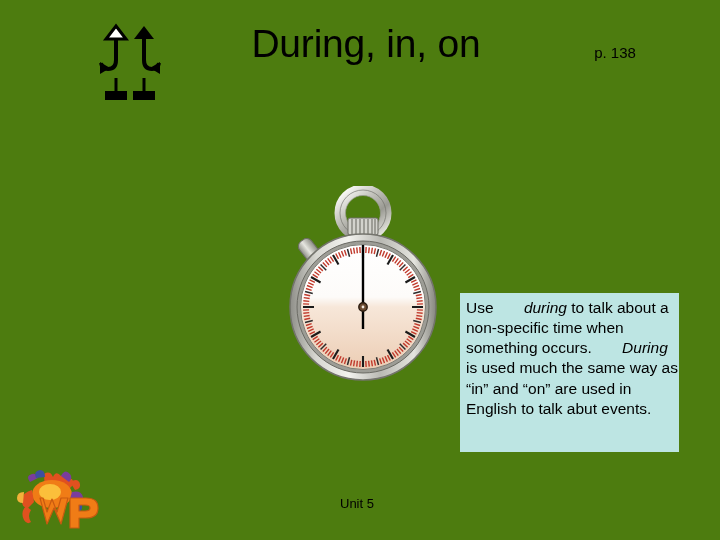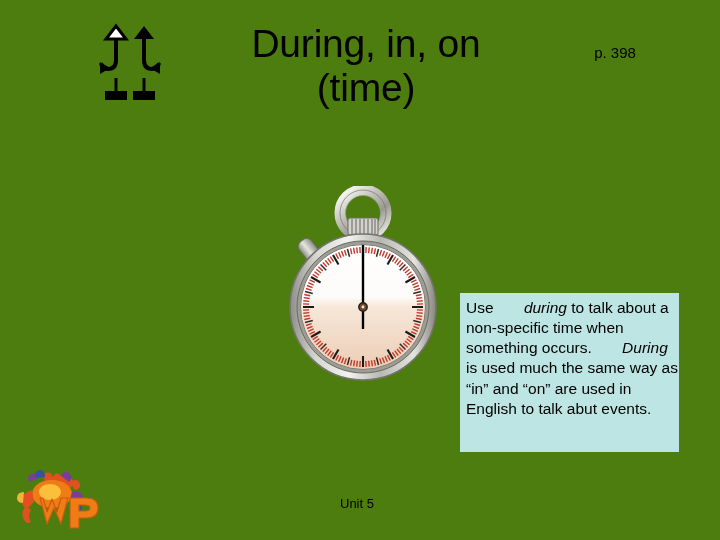--- a/index.html
+++ b/index.html
@@ -124,24 +124,23 @@
 
       <rect x="18.5" y="56" width="3" height="13" fill="#000000"></rect>
       <rect x="46.5" y="56" width="3" height="13" fill="#000000"></rect>
       <rect x="9" y="69" width="22" height="9" fill="#000000"></rect>
       <rect x="37" y="69" width="22" height="9" fill="#000000"></rect>
     </svg>
   </div>
 
   <div class="title">
     <div>During, in, on</div>
-    <div>(time)</div>
-  </div>
-
-  <div class="page-ref">p. 398</div>
+  </div>
+
+  <div class="page-ref">p. 138</div>
 
   <div class="stopwatch">
     <svg width="190" height="198" viewBox="0 0 190 198" xmlns="http://www.w3.org/2000/svg">
       <defs>
         <linearGradient id="metalH" x1="0" y1="0" x2="1" y2="0">
           <stop offset="0%" stop-color="#8e8e88"></stop>
           <stop offset="18%" stop-color="#d8d8d2"></stop>
           <stop offset="40%" stop-color="#f2f2ee"></stop>
           <stop offset="62%" stop-color="#b9b9b3"></stop>
           <stop offset="85%" stop-color="#e4e4de"></stop>

